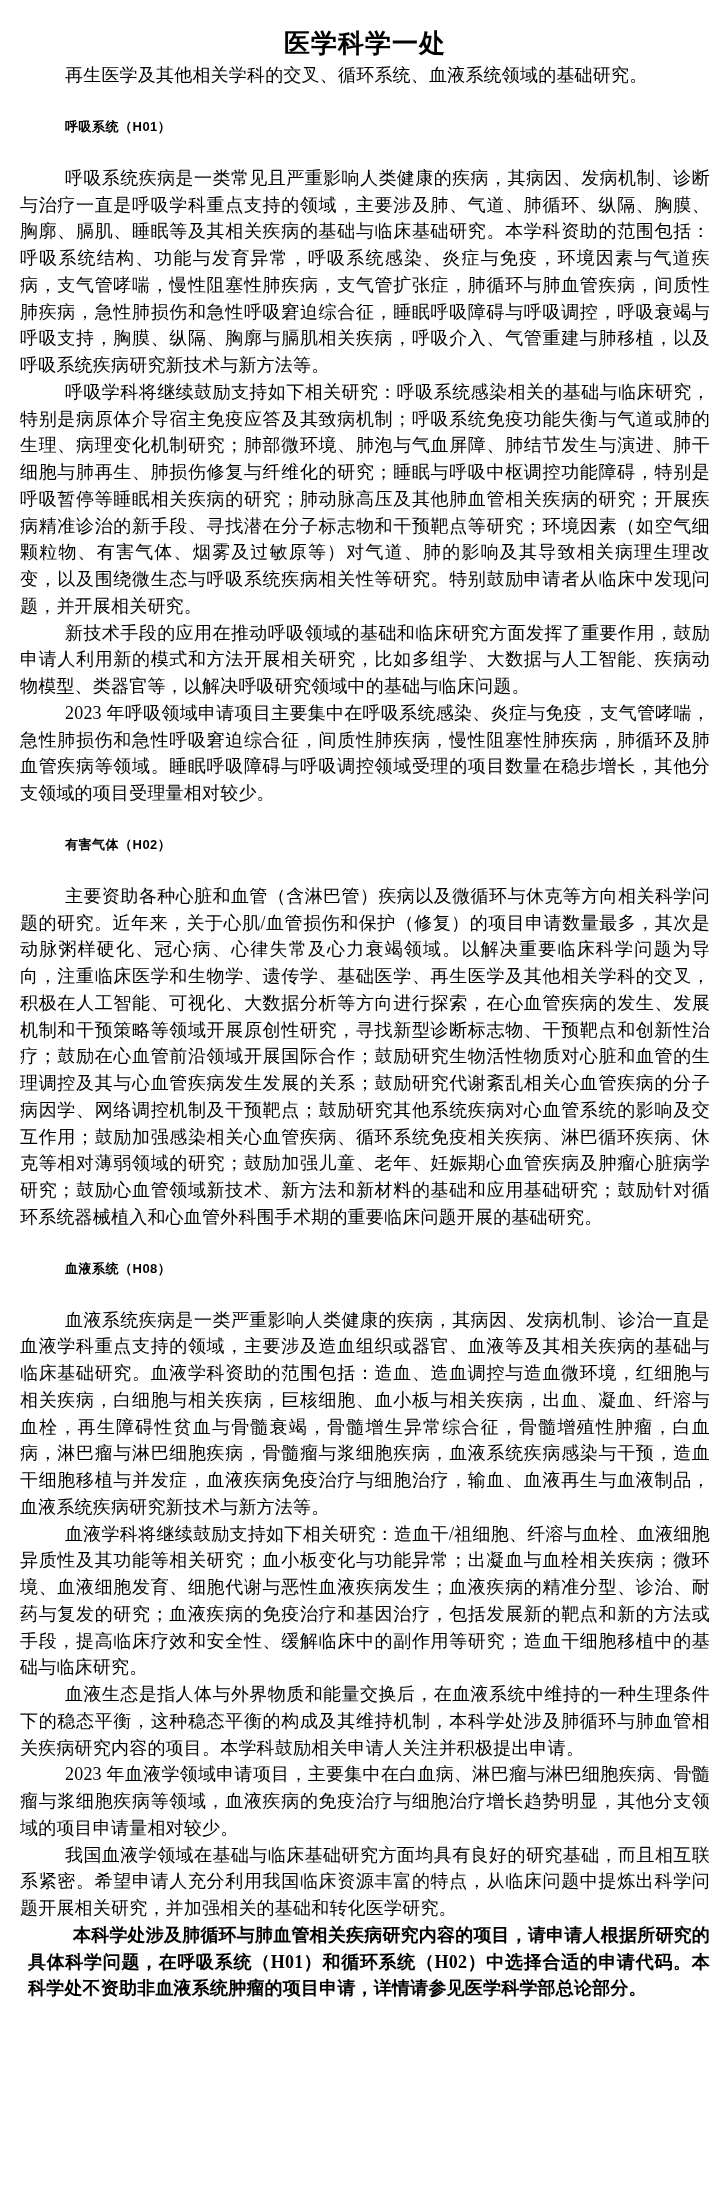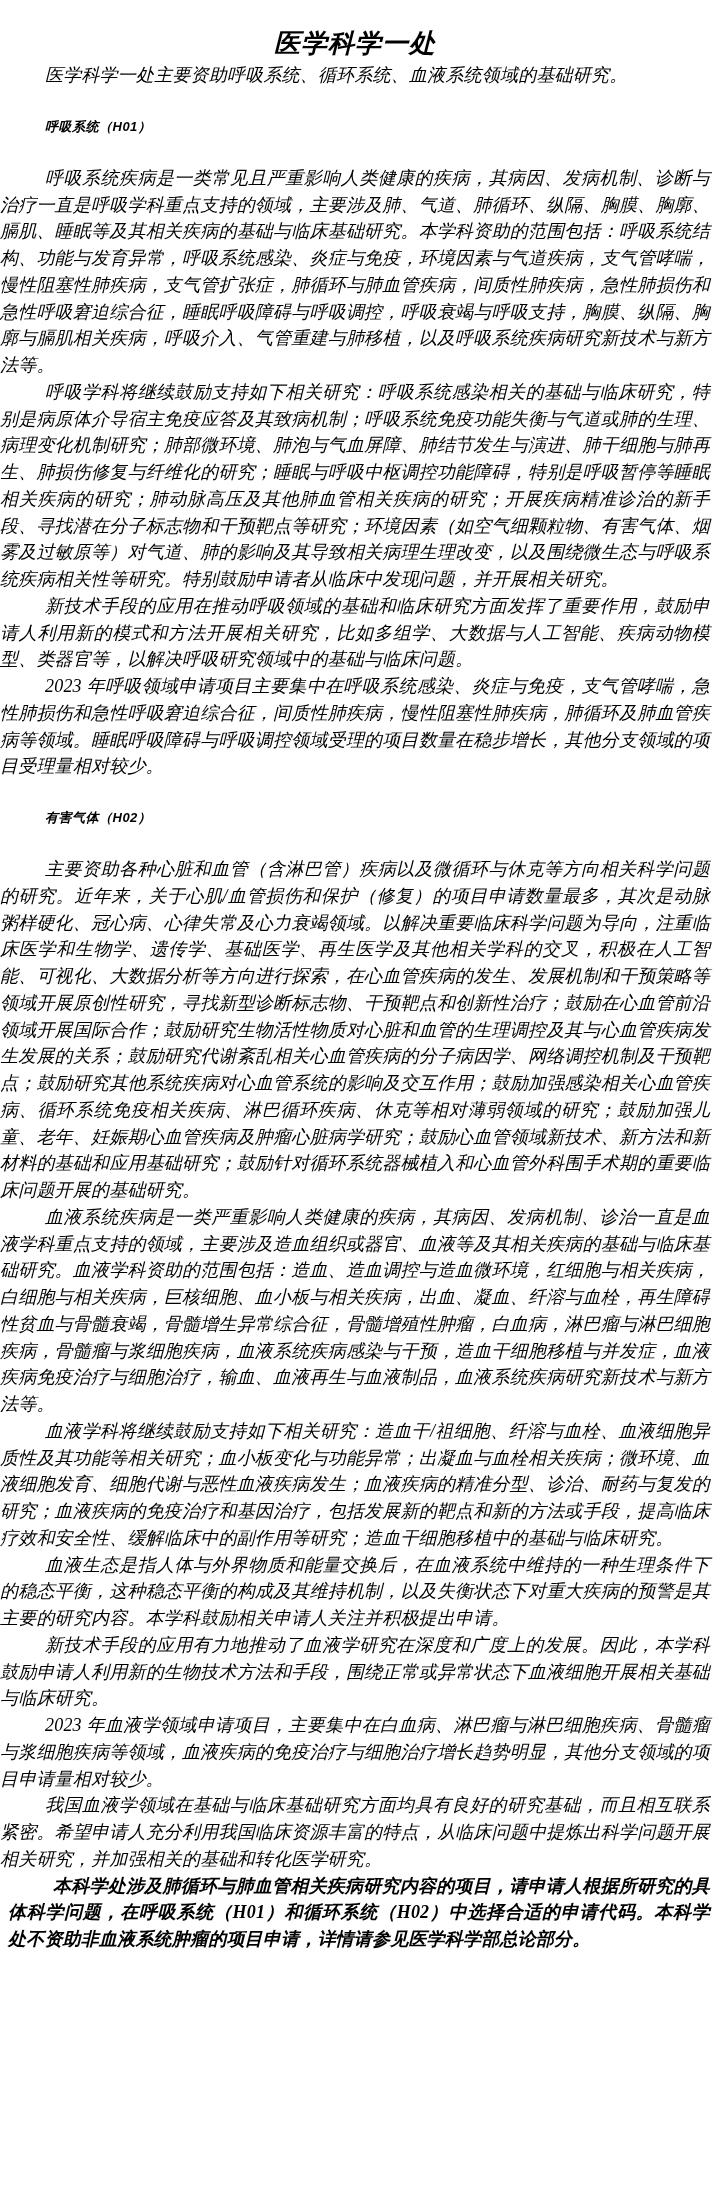--- a/index.html
+++ b/index.html
@@ -10,23 +10,22 @@
   body {
     width: 720px;
     min-height: 2200px;
     color: #000000;
     font-family: "Liberation Serif", serif;
   }
   .page {
     box-sizing: border-box;
     width: 720px;
     min-height: 2200px;
-    padding: 20px 10px 40px 0;
+    padding: 20px 10px 40px 20px;
     background: #ffffff;
-    font-style: italic;
   }
   .title {
     margin: 4px 0 0 0;
     font-family: "Liberation Sans", sans-serif;
     font-size: 26px;
     font-weight: bold;
     line-height: 38px;
     text-align: center;
     letter-spacing: 1px;
   }
@@ -54,33 +53,33 @@
     margin-left: 8px;
   }
 </style>
 </head>
 <body>
 
 <div class="page">
 
   <h1 class="title">医学科学一处</h1>
 
-  <p class="para intro">医学科学一处主要资助呼吸系统、循环系统、血液系统领域的基础研究。</p>
+  <p class="para intro">再生医学及其他相关学科的交叉、循环系统、血液系统领域的基础研究。</p>
 
   <h2 class="heading">呼吸系统（H01）</h2>
   <p class="para">呼吸系统疾病是一类常见且严重影响人类健康的疾病，其病因、发病机制、诊断与治疗一直是呼吸学科重点支持的领域，主要涉及肺、气道、肺循环、纵隔、胸膜、胸廓、膈肌、睡眠等及其相关疾病的基础与临床基础研究。本学科资助的范围包括：呼吸系统结构、功能与发育异常，呼吸系统感染、炎症与免疫，环境因素与气道疾病，支气管哮喘，慢性阻塞性肺疾病，支气管扩张症，肺循环与肺血管疾病，间质性肺疾病，急性肺损伤和急性呼吸窘迫综合征，睡眠呼吸障碍与呼吸调控，呼吸衰竭与呼吸支持，胸膜、纵隔、胸廓与膈肌相关疾病，呼吸介入、气管重建与肺移植，以及呼吸系统疾病研究新技术与新方法等。</p>
   <p class="para">呼吸学科将继续鼓励支持如下相关研究：呼吸系统感染相关的基础与临床研究，特别是病原体介导宿主免疫应答及其致病机制；呼吸系统免疫功能失衡与气道或肺的生理、病理变化机制研究；肺部微环境、肺泡与气血屏障、肺结节发生与演进、肺干细胞与肺再生、肺损伤修复与纤维化的研究；睡眠与呼吸中枢调控功能障碍，特别是呼吸暂停等睡眠相关疾病的研究；肺动脉高压及其他肺血管相关疾病的研究；开展疾病精准诊治的新手段、寻找潜在分子标志物和干预靶点等研究；环境因素（如空气细颗粒物、有害气体、烟雾及过敏原等）对气道、肺的影响及其导致相关病理生理改变，以及围绕微生态与呼吸系统疾病相关性等研究。特别鼓励申请者从临床中发现问题，并开展相关研究。</p>
   <p class="para">新技术手段的应用在推动呼吸领域的基础和临床研究方面发挥了重要作用，鼓励申请人利用新的模式和方法开展相关研究，比如多组学、大数据与人工智能、疾病动物模型、类器官等，以解决呼吸研究领域中的基础与临床问题。</p>
   <p class="para">2023 年呼吸领域申请项目主要集中在呼吸系统感染、炎症与免疫，支气管哮喘，急性肺损伤和急性呼吸窘迫综合征，间质性肺疾病，慢性阻塞性肺疾病，肺循环及肺血管疾病等领域。睡眠呼吸障碍与呼吸调控领域受理的项目数量在稳步增长，其他分支领域的项目受理量相对较少。</p>
 
   <h2 class="heading">有害气体（H02）</h2>
   <p class="para">主要资助各种心脏和血管（含淋巴管）疾病以及微循环与休克等方向相关科学问题的研究。近年来，关于心肌/血管损伤和保护（修复）的项目申请数量最多，其次是动脉粥样硬化、冠心病、心律失常及心力衰竭领域。以解决重要临床科学问题为导向，注重临床医学和生物学、遗传学、基础医学、再生医学及其他相关学科的交叉，积极在人工智能、可视化、大数据分析等方向进行探索，在心血管疾病的发生、发展机制和干预策略等领域开展原创性研究，寻找新型诊断标志物、干预靶点和创新性治疗；鼓励在心血管前沿领域开展国际合作；鼓励研究生物活性物质对心脏和血管的生理调控及其与心血管疾病发生发展的关系；鼓励研究代谢紊乱相关心血管疾病的分子病因学、网络调控机制及干预靶点；鼓励研究其他系统疾病对心血管系统的影响及交互作用；鼓励加强感染相关心血管疾病、循环系统免疫相关疾病、淋巴循环疾病、休克等相对薄弱领域的研究；鼓励加强儿童、老年、妊娠期心血管疾病及肿瘤心脏病学研究；鼓励心血管领域新技术、新方法和新材料的基础和应用基础研究；鼓励针对循环系统器械植入和心血管外科围手术期的重要临床问题开展的基础研究。</p>
 
+  <h2 class="heading">血液系统（H08）</h2>
   <p class="para">血液系统疾病是一类严重影响人类健康的疾病，其病因、发病机制、诊治一直是血液学科重点支持的领域，主要涉及造血组织或器官、血液等及其相关疾病的基础与临床基础研究。血液学科资助的范围包括：造血、造血调控与造血微环境，红细胞与相关疾病，白细胞与相关疾病，巨核细胞、血小板与相关疾病，出血、凝血、纤溶与血栓，再生障碍性贫血与骨髓衰竭，骨髓增生异常综合征，骨髓增殖性肿瘤，白血病，淋巴瘤与淋巴细胞疾病，骨髓瘤与浆细胞疾病，血液系统疾病感染与干预，造血干细胞移植与并发症，血液疾病免疫治疗与细胞治疗，输血、血液再生与血液制品，血液系统疾病研究新技术与新方法等。</p>
   <p class="para">血液学科将继续鼓励支持如下相关研究：造血干/祖细胞、纤溶与血栓、血液细胞异质性及其功能等相关研究；血小板变化与功能异常；出凝血与血栓相关疾病；微环境、血液细胞发育、细胞代谢与恶性血液疾病发生；血液疾病的精准分型、诊治、耐药与复发的研究；血液疾病的免疫治疗和基因治疗，包括发展新的靶点和新的方法或手段，提高临床疗效和安全性、缓解临床中的副作用等研究；造血干细胞移植中的基础与临床研究。</p>
-  <p class="para">血液生态是指人体与外界物质和能量交换后，在血液系统中维持的一种生理条件下的稳态平衡，这种稳态平衡的构成及其维持机制，以及失衡状态下对重大疾病的预警是其主要的研究内容。本学科鼓励相关申请人关注并积极提出申请。</p>
-  <p class="para">新技术手段的应用有力地推动了血液学研究在深度和广度上的发展。因此，本学科鼓励申请人利用新的生物技术方法和手段，围绕正常或异常状态下血液细胞开展相关基础与临床研究。</p>
+  <p class="para">血液生态是指人体与外界物质和能量交换后，在血液系统中维持的一种生理条件下的稳态平衡，这种稳态平衡的构成及其维持机制，本科学处涉及肺循环与肺血管相关疾病研究内容的项目。本学科鼓励相关申请人关注并积极提出申请。</p>
   <p class="para">2023 年血液学领域申请项目，主要集中在白血病、淋巴瘤与淋巴细胞疾病、骨髓瘤与浆细胞疾病等领域，血液疾病的免疫治疗与细胞治疗增长趋势明显，其他分支领域的项目申请量相对较少。</p>
   <p class="para">我国血液学领域在基础与临床基础研究方面均具有良好的研究基础，而且相互联系紧密。希望申请人充分利用我国临床资源丰富的特点，从临床问题中提炼出科学问题开展相关研究，并加强相关的基础和转化医学研究。</p>
 
   <p class="para closing">本科学处涉及肺循环与肺血管相关疾病研究内容的项目，请申请人根据所研究的具体科学问题，在呼吸系统（H01）和循环系统（H02）中选择合适的申请代码。本科学处不资助非血液系统肿瘤的项目申请，详情请参见医学科学部总论部分。</p>
 
 </div>
 
 </body></html>

